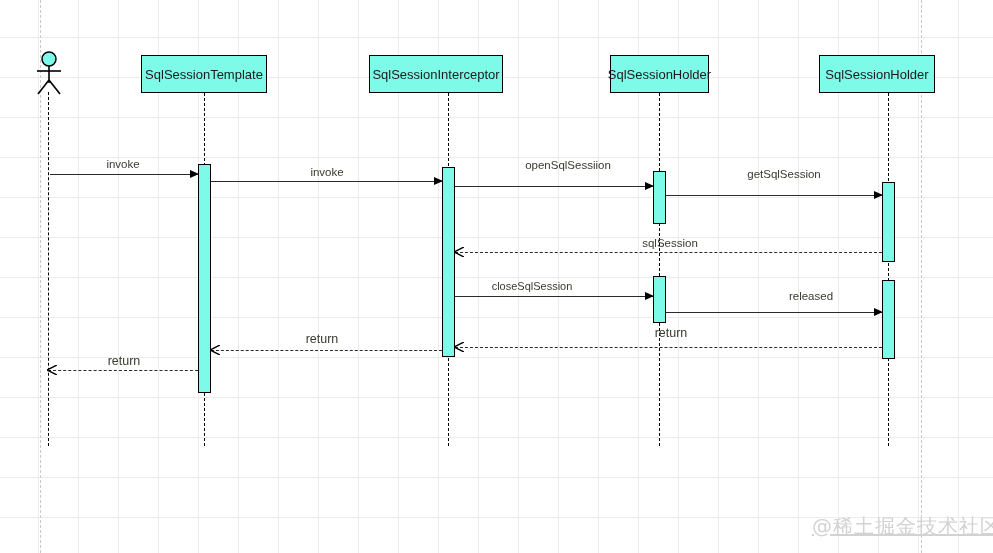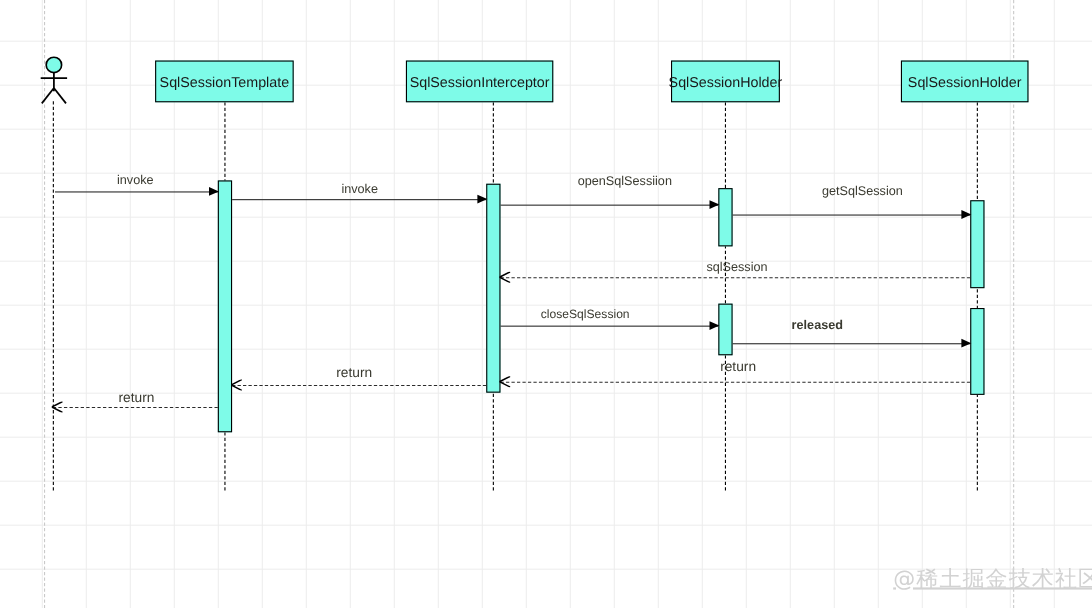--- a/index.html
+++ b/index.html
@@ -193,21 +193,21 @@
   <div class="msg" style="left:455px; width:198px; top:296px;">
     <div class="line"></div>
     <div class="head-right"></div>
   </div>
   <div class="msg-label" style="left:532px; top:281px; font-size:11px;">closeSqlSession</div>
 
   <div class="msg" style="left:666px; width:216px; top:312px;">
     <div class="line"></div>
     <div class="head-right"></div>
   </div>
-  <div class="msg-label" style="left:743px; top:291px;font-weight:bold;">released</div>
+  <div class="msg-label" style="left:811px; top:291px;">released</div>
 
   <div class="msg dashed" style="left:455px; width:427px; top:347px;">
     <div class="line"></div>
     <svg class="head-left-open" viewBox="0 0 10 10">
       <polyline points="10,0 0,5 10,10" fill="none" stroke="#000" stroke-width="1.4"></polyline>
     </svg>
   </div>
   <div class="msg-label" style="left:671px; top:327px; font-size:12.5px;">return</div>
 
   <div class="msg dashed" style="left:211px; width:231px; top:350px;">

